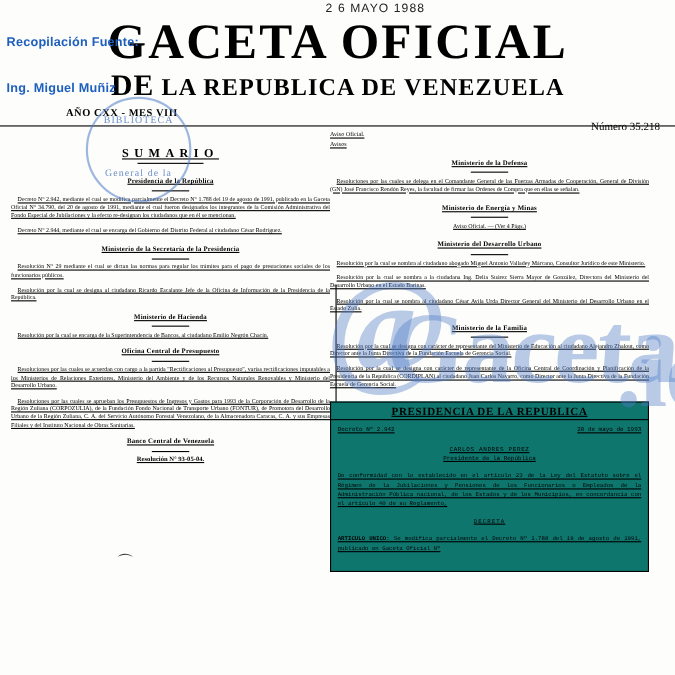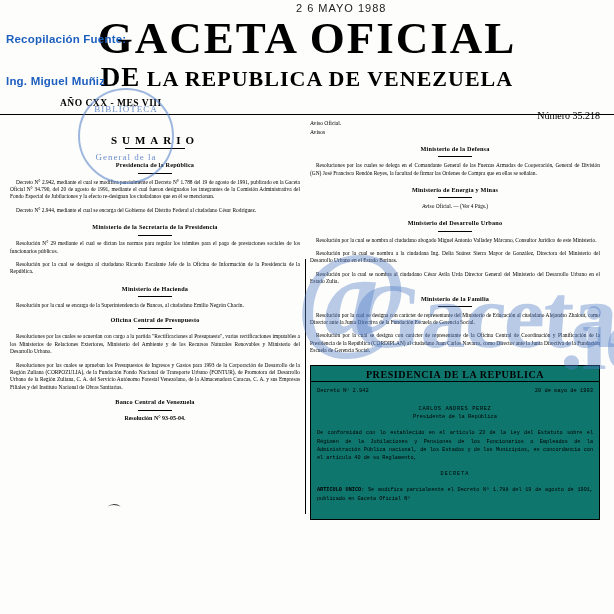--- a/index.html
+++ b/index.html
@@ -147,22 +147,22 @@
     top: 12px;
     font-size: 10px;
   }
 
   
   .cols {
     position: relative;
     margin-top: 4px;
     padding: 0 10px;
     display: flex;
-    gap: 10px;
     z-index: 10;
+    text-decoration: underline;
   }
   .col {
     width: 290px;
     font-size: 5.4px;
     line-height: 7.4px;
     text-align: justify;
   }
   .col.left { position: relative; }
   .divider {
     position: absolute;

